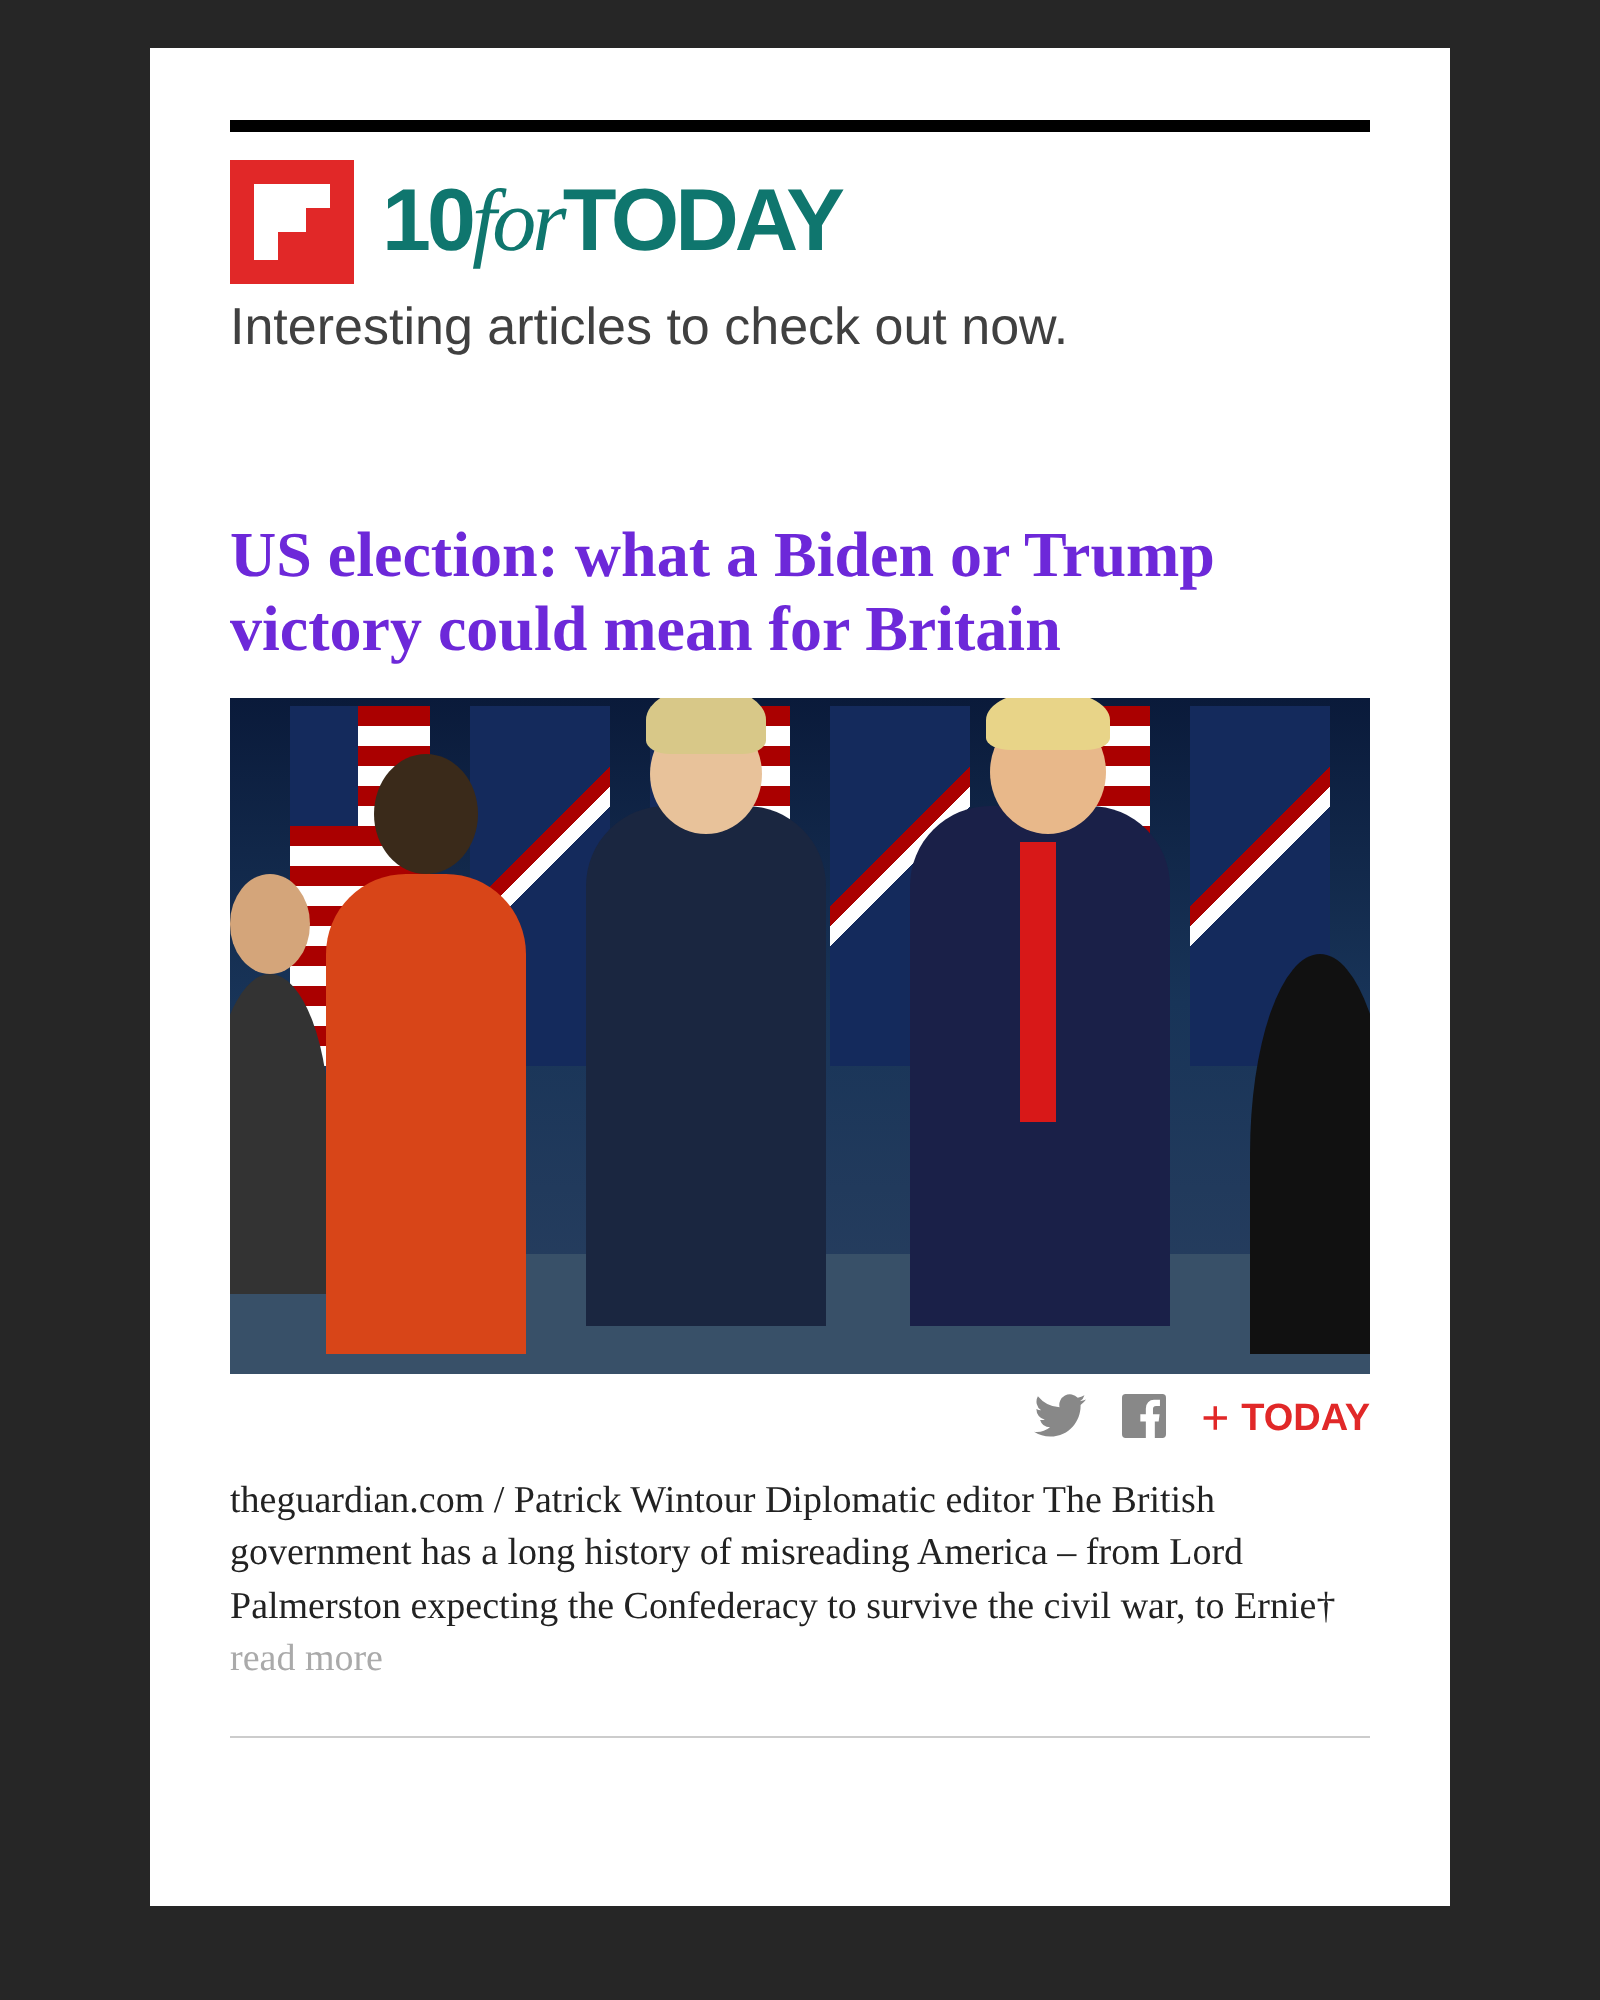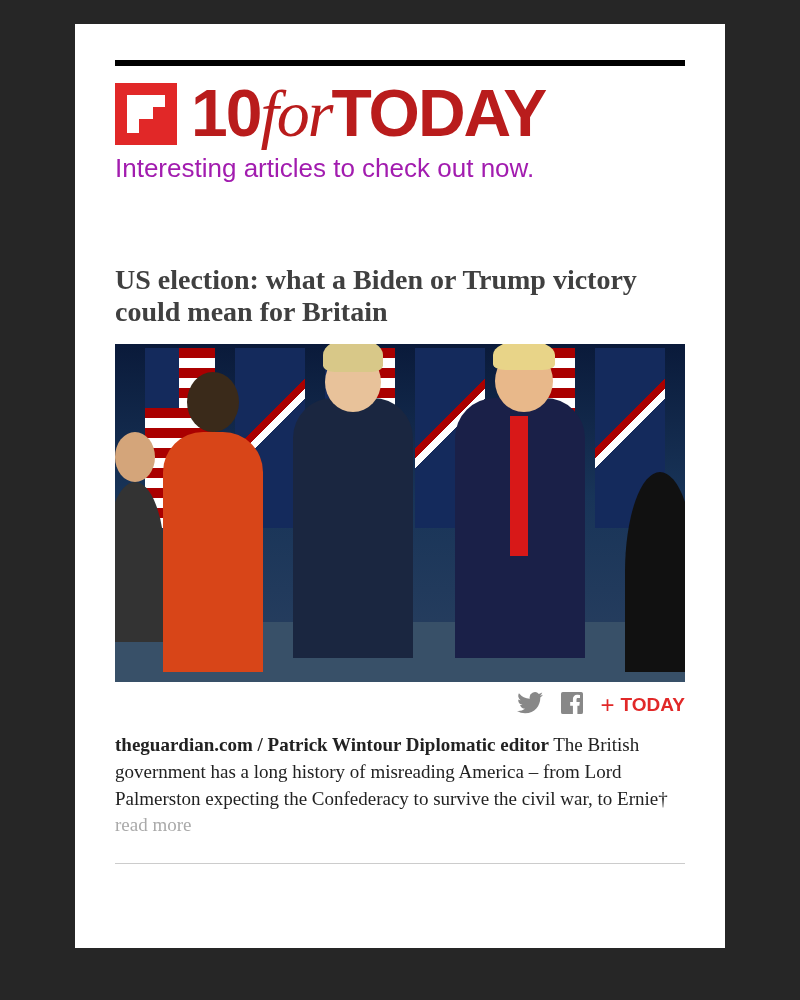--- a/index.html
+++ b/index.html
@@ -38,44 +38,44 @@
     }
     .flipboard-logo .f-shape {
       position: absolute;
       background: #fff;
     }
     .f1 { left: 12px; top: 12px; width: 12px; height: 38px; }
     .f2 { left: 12px; top: 12px; width: 38px; height: 12px; }
     .f3 { left: 12px; top: 24px; width: 26px; height: 12px; background: #f5a0a0; }
     .brand-text {
       font-family: Arial, Helvetica, sans-serif;
-      font-size: 66px;
+      font-size: 44px;
       font-weight: 700;
-      color: #b91c1c;
+      color: #0f766e;
       letter-spacing: -2px;
       line-height: 1;
     }
     .brand-text .for {
       font-style: italic;
       font-weight: 400;
       font-family: Georgia, serif;
     }
     .tagline {
       font-family: Arial, Helvetica, sans-serif;
-      color: #a21caf;
+      color: #404040;
       font-size: 26px;
       margin-bottom: 80px;
     }
     .article {
       margin-bottom: 48px;
     }
     .article-title {
-      font-size: 28px;
+      font-size: 32px;
       font-weight: 700;
-      color: #404040;
+      color: #6d28d9;
       line-height: 1.15;
       margin-bottom: 16px;
       font-family: Georgia, serif;
     }
     .article-image {
       width: 100%;
       height: 338px;
       background: linear-gradient(180deg, #0a1a3a 0%, #183458 45%, #2a4060 100%);
       position: relative;
       overflow: hidden;
@@ -132,21 +132,21 @@
       margin-bottom: 14px;
     }
     .article-body {
       font-size: 19px;
       line-height: 1.4;
       color: #222;
       padding-bottom: 24px;
       border-bottom: 1px solid #ccc;
     }
     .article-source {
-      font-weight: 700;
+      font-weight: 400;
     }
     .read-more {
       color: #aaa;
       cursor: pointer;
       text-align: right;
     }
     .flip-action {
       display: flex;
       align-items: center;
       gap: 6px;

